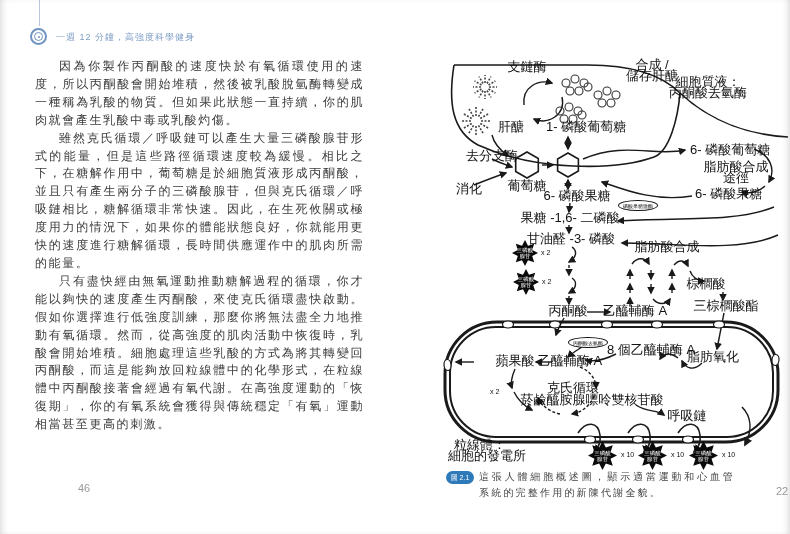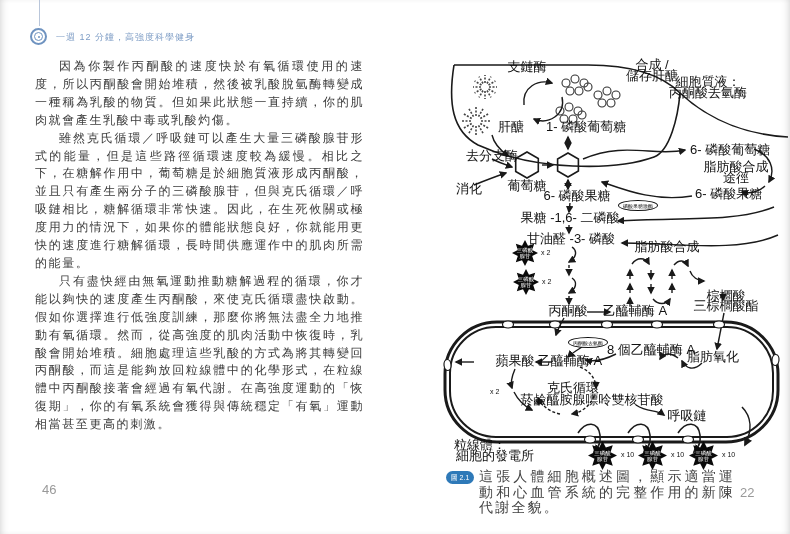--- a/index.html
+++ b/index.html
@@ -11,36 +11,36 @@
   .logo{position:absolute;left:30px;top:28px;width:17px;height:17px;border:2px solid #6f93c0;border-radius:50%;box-sizing:border-box;}
   .logo .r2{position:absolute;left:2px;top:2px;width:9px;height:9px;border:1.5px solid #6f93c0;border-radius:50%;box-sizing:border-box;}
   .logo .r3{position:absolute;left:5.5px;top:5.5px;width:2px;height:2px;background:#6f93c0;border-radius:50%;}
   .hdr-txt{position:absolute;font-size:9px;letter-spacing:1px;color:#7d9cc5;white-space:nowrap;}
   
   .bodytext{position:absolute;left:35px;top:58px;width:329px;color:#3b3b3b;
     font-family:"Liberation Serif","DejaVu Serif",serif;font-size:12px;line-height:17.9px;
     letter-spacing:1.6px;text-align:justify;}
   .bodytext p{margin:0;}
   .bodytext p.ind{text-indent:2em;}
-  .pagenum{position:absolute;font-size:13px;color:#999;}
+  .pagenum{position:absolute;font-size:11px;color:#999;margin-left:36px;}
   
   .figure{position:absolute;left:440px;top:55px;width:350px;height:415px;}
   .figure svg{position:absolute;left:0;top:0;}
   .fl{position:absolute;font-size:13px;color:#111;white-space:nowrap;line-height:8.5px;}
   .ctr{transform:translateX(-50%);}
   .enzyme{position:absolute;font-size:5px;color:#111;border:1px solid #111;border-radius:50%;
     padding:1.5px 4px;white-space:nowrap;background:#fff;line-height:6px;}
   .star{position:absolute;background:#0a0a0a;color:#fff;display:flex;flex-direction:column;
     align-items:center;justify-content:center;text-align:center;font-size:5.5px;line-height:6px;
     clip-path:polygon(100% 50%,77.7% 61.5%,85.4% 85.4%,61.5% 77.7%,50% 100%,38.5% 77.7%,14.6% 85.4%,22.3% 61.5%,0% 50%,22.3% 38.5%,14.6% 14.6%,38.5% 22.3%,50% 0%,61.5% 22.3%,85.4% 14.6%,77.7% 38.5%);}
   .xlab{position:absolute;font-size:7px;color:#111;white-space:nowrap;}
   
   .cap-badge{position:absolute;left:446px;top:471px;width:28px;height:13px;background:#2e79b8;
     border-radius:7px;color:#fff;font-size:7px;display:flex;align-items:center;justify-content:center;white-space:nowrap;}
-  .caption{position:absolute;left:479px;top:469px;width:256px;font-size:14px;line-height:15.5px;
+  .caption{position:absolute;left:479px;top:469px;width:256px;font-size:10px;line-height:15.5px;
     letter-spacing:2.2px;color:#444;text-align:justify;}
 </style>
 </head>
 <body>
 
 <div class="spread">
 
   <div class="hdr-rule"></div>
   <div class="logo">
       <div class="r2"></div>
@@ -203,35 +203,35 @@
     <div class="fl ctr" style="left:195px;top:252px;">乙醯輔酶 A</div>
 
     <div class="fl ctr" style="left:268px;top:23px;">細胞質液：</div>
     <div class="fl ctr" style="left:268px;top:34px;">丙酮酸去氫酶</div>
     <div class="fl" style="left:250px;top:91px;">6- 磷酸葡萄糖</div>
     <div class="fl ctr" style="left:296px;top:108px;">脂肪酸合成</div>
     <div class="fl ctr" style="left:296px;top:119px;">途徑</div>
     <div class="fl" style="left:255px;top:135px;">6- 磷酸果糖</div>
 
     <div class="fl ctr" style="left:227px;top:188px;">脂肪酸合成</div>
-    <div class="fl ctr" style="left:286px;top:225px;margin-top:12px;">棕櫚酸</div>
+    <div class="fl ctr" style="left:266px;top:225px;">棕櫚酸</div>
     <div class="fl ctr" style="left:286px;top:247px;">三棕櫚酸酯</div>
 
     <div class="enzyme" style="left:128px;top:282px;">丙酮酸去氫酶</div>
     <div class="fl ctr" style="left:75px;top:302px;">蘋果酸</div>
     <div class="fl ctr" style="left:130px;top:302px;">乙醯輔酶 A</div>
     <div class="fl ctr" style="left:203px;top:291px;padding-left:16px;">8 個乙醯輔酶 A</div>
     <div class="fl ctr" style="left:273px;top:298px;">脂肪氧化</div>
     <div class="fl ctr" style="left:133px;top:329px;">克氏循環</div>
     <span class="xlab" style="left:50px;top:333px;">x 2</span>
     <div class="fl ctr" style="left:152px;top:341px;">菸鹼醯胺腺嘌呤雙核苷酸</div>
     <div class="fl ctr" style="left:247px;top:357px;">呼吸鏈</div>
 
     <div class="fl" style="left:14px;top:386px;">粒線體：</div>
-    <div class="fl" style="left:16px;top:397px;">細胞的發電所</div>
+    <div class="fl" style="left:8px;top:397px;">細胞的發電所</div>
 
     <div class="star" style="left:148px;top:386px;width:29px;height:29px;">
       <span>三磷酸</span>
         <span>腺苷</span>
     </div>
     <span class="xlab" style="left:181px;top:396px;">x 10</span>
     <div class="star" style="left:198px;top:386px;width:29px;height:29px;">
       <span>三磷酸</span>
         <span>腺苷</span>
     </div>

